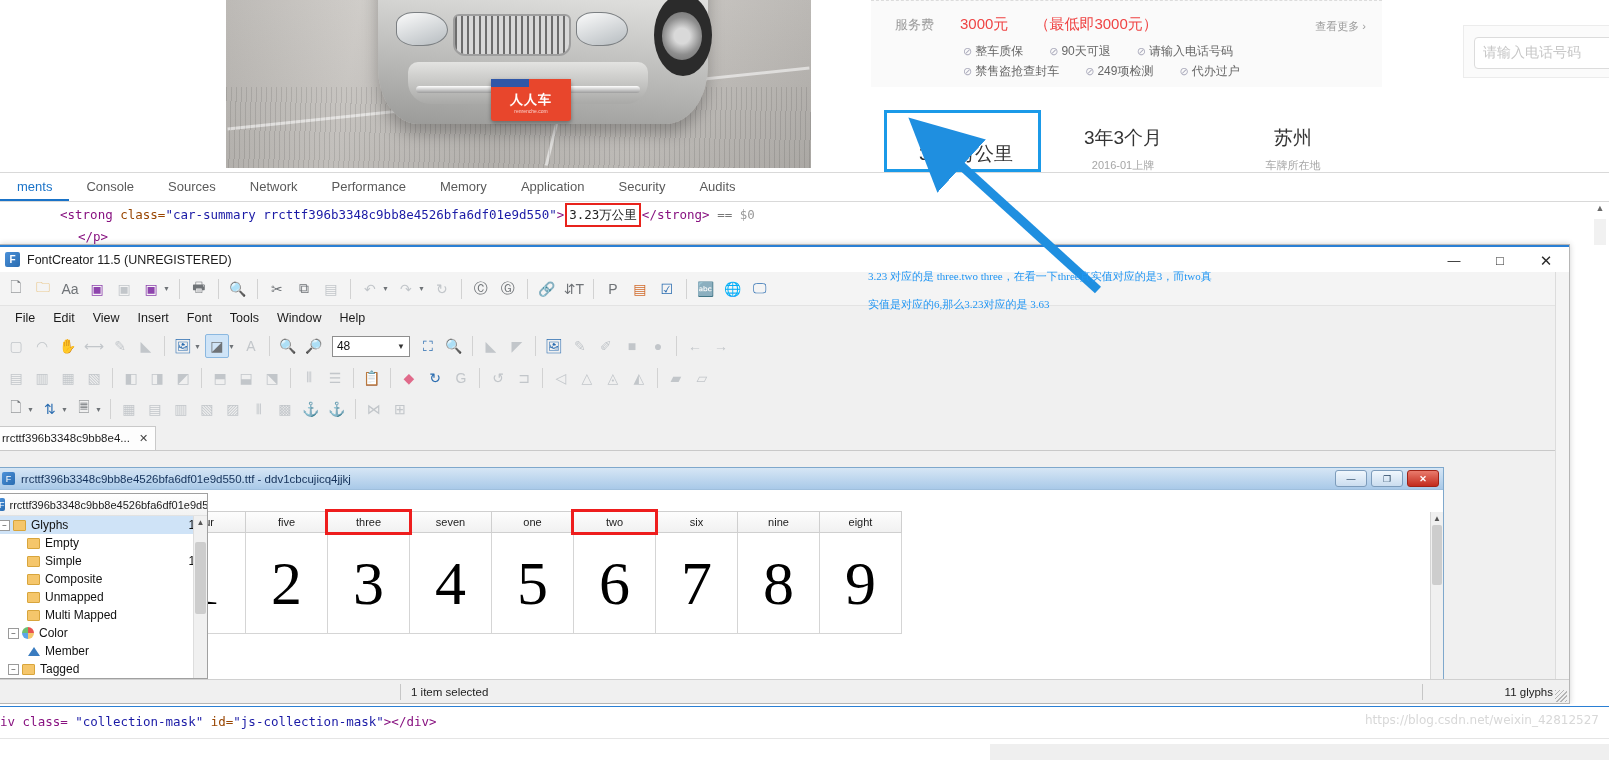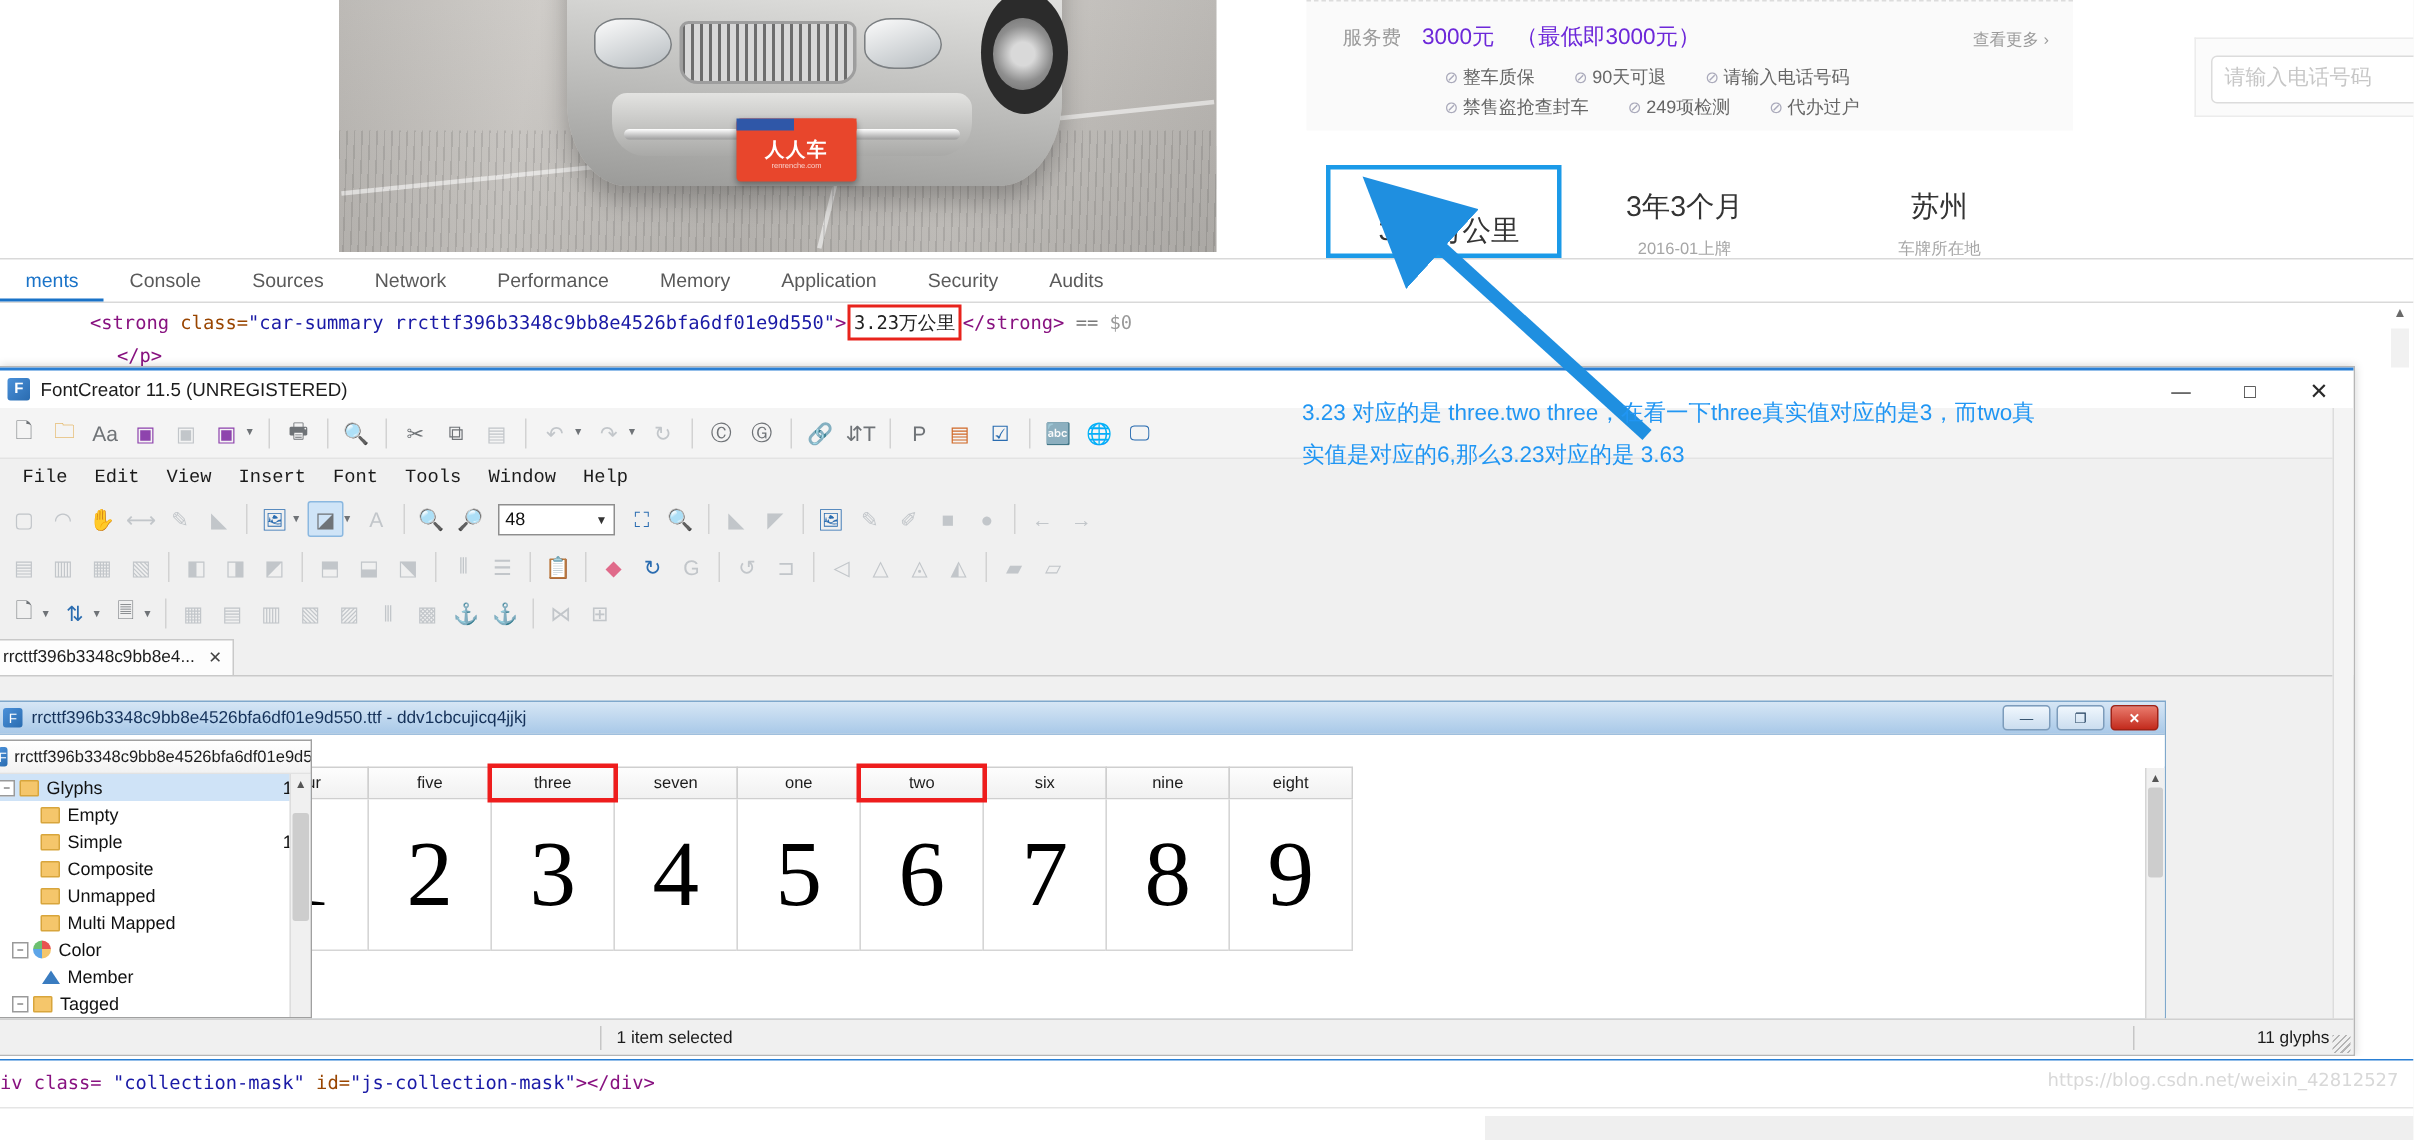--- a/index.html
+++ b/index.html
@@ -77,21 +77,21 @@
     border-radius:50%;
   }
 
   
   #service-card {
     position:absolute; left:871px; top:0px; width:511px; height:87px;
     border-top:1px dashed #dcdcdc; background:#fafafa;
   }
   #service-row { position:absolute; left:24px; top:14px; display:flex; align-items:baseline; gap:14px; }
   .lbl-grey { color:#9b9b9b; font-size:13px; }
-  .val-dark { color:#6d28d9; font-size:15px; }
+  .val-dark { color:#ef4444; font-size:15px;margin-left:12px; }
   #view-more { position:absolute; right:16px; top:18px; color:#9b9b9b; font-size:11px; }
   .feat-row { position:absolute; left:92px; display:flex; gap:26px; }
   #feat-row-1 { top:42px; }
   #feat-row-2 { top:62px; }
   .feat { color:#666; font-size:12px; white-space:nowrap; }
   .feat .tick { color:#aab; margin-right:3px; font-size:11px; }
 
   .stat { position:absolute; text-align:center; width:160px; }
   .stat .big { font-size:19px; color:#333; }
   .stat .sml { font-size:11px; color:#a6a6a6; margin-top:7px; }
@@ -165,21 +165,21 @@
         font-size:13px; color:#2a2a2a; }
   .wc.close { font-size:15px; }
 
   #fc-toolbar-1 {
     position:absolute; left:0; top:27px; width:100%; height:34px;
     background:#f4f4f4; border-bottom:1px solid #e3e3e3;
     display:flex; align-items:center; padding-left:4px; gap:3px;
   }
   #fc-menubar {
     position:absolute; left:0; top:61px; width:100%; height:24px;
-    background:#f0f0f0; display:flex; align-items:center; padding-left:6px;font-family:Liberation Mono, monospace;
+    background:#f0f0f0; display:flex; align-items:center; padding-left:6px;
   }
   .menu-item { font-size:12.5px; color:#1b1b1b; padding:2px 9px; }
   #fc-toolbar-2 {
     position:absolute; left:0; top:85px; width:100%; height:32px;
     background:#f0f0f0; display:flex; align-items:center; padding-left:4px; gap:2px;
   }
   #fc-toolbar-3 {
     position:absolute; left:0; top:117px; width:100%; height:31px;
     background:#f0f0f0; display:flex; align-items:center; padding-left:4px; gap:2px;
   }
@@ -304,22 +304,22 @@
     background:repeating-linear-gradient(135deg,#b4b4b4 0 1px,transparent 1px 3px); }
 
   
   #fc-rightscroll {
     position:absolute; right:0; top:27px; width:14px; bottom:24px; background:#f4f4f4; border-left:1px solid #dcdcdc;
   }
 
   
   #annotation {
     position:absolute; left:868px; top:262px; width:700px;
-    font-size:15px; line-height:28px; color:#2196f3;
-    font-family:Liberation Sans, sans-serif;
+    font-size:11px; line-height:28px; color:#2196f3;
+    font-family:Liberation Serif, serif;
   }
   #arrow-svg { position:absolute; left:880px; top:100px; width:330px; height:200px; pointer-events:none; }
 
   
   #bottom-strip { position:absolute; left:0; top:704px; width:1609px; height:56px; background:#fff; }
   #bottom-code {
     position:absolute; left:0; top:10px;
     font-family:"DejaVu Sans Mono", monospace; font-size:12.5px; color:#222; white-space:nowrap;
   }
   #bottom-line { position:absolute; left:0; top:706px; width:1609px; height:1px; background:#2a7fd4; }

